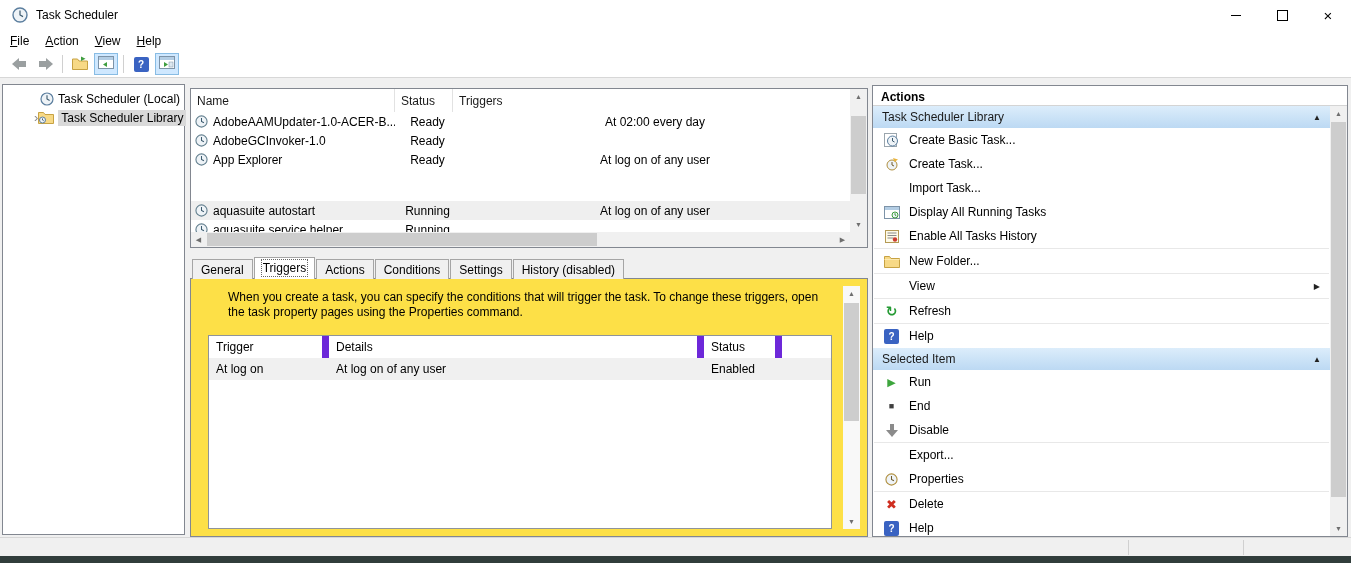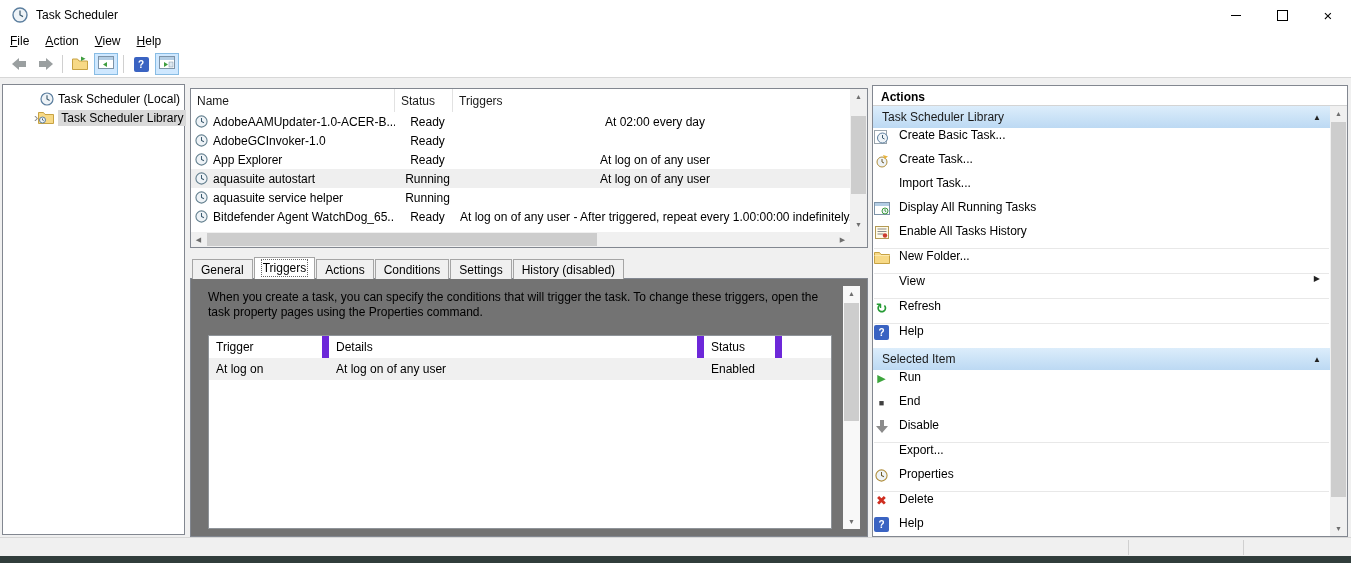--- a/index.html
+++ b/index.html
@@ -41,62 +41,62 @@
   
   .list-box{position:absolute;left:190px;top:10px;width:678px;height:160px;background:#fff;border:1px solid #828790;box-sizing:border-box;}
   .list-grid{position:absolute;inset:0;display:grid;grid-template-columns:1fr 17px;grid-template-rows:1fr 15px;}
   .list-main{grid-column:1;grid-row:1;overflow:hidden;text-align:center;}
   .list-header{display:flex;height:23px;align-items:center;}
   .hcell{height:100%;display:flex;align-items:center;padding-left:6px;box-sizing:border-box;border-right:1px solid #e2e2e2;color:#1a1a1a;}
   .hc-name{width:204px;}
   .hc-status{width:58px;}
   .hc-trig{flex:1;border-right:none;}
   .lrow{display:flex;height:19px;align-items:center;}
-  .lrow.sel{background:#efefef;}
+  .lrow.sel{background:#efefef;margin-top:32px;}
   .c-name{width:204px;display:flex;align-items:center;padding-left:4px;box-sizing:border-box;white-space:nowrap;overflow:hidden;}
   .c-name .rico{display:flex;margin-right:5px;flex:none;}
   .c-status{width:58px;padding-left:7px;box-sizing:border-box;}
   .c-trig{flex:1;padding-left:7px;box-sizing:border-box;white-space:nowrap;overflow:hidden;}
   
   .vscroll{grid-column:2;grid-row:1;background:#f0f0f0;position:relative;}
   .hscroll{grid-column:1;grid-row:2;background:#f0f0f0;position:relative;}
   .scorner{grid-column:2;grid-row:2;background:#f0f0f0;}
   .sarrow{position:absolute;color:#6e6e6e;font-size:7px;display:flex;align-items:center;justify-content:center;}
   .vscroll .up{top:0;left:0;right:0;height:15px;}
   .vscroll .down{bottom:0;left:0;right:0;height:15px;}
   .hscroll .left{left:0;top:0;bottom:0;width:15px;}
   .hscroll .right{right:0;top:0;bottom:0;width:15px;}
   .vthumb{position:absolute;left:1px;right:1px;background:#cdcdcd;}
   .hthumb{position:absolute;top:1px;bottom:1px;background:#cdcdcd;}
   
   .tabs{position:absolute;left:192px;top:180px;height:21px;display:flex;align-items:flex-end;z-index:2;}
   .tab{background:#f0f0f0;border:1px solid #a5a5a5;border-bottom:none;padding:3px 8px 2px 8px;margin-right:1px;height:20px;box-sizing:border-box;}
   .tab.active{background:#fff;height:22px;position:relative;padding-top:3px;}
   .tab.active .tlab{outline:1px dotted #666;outline-offset:1px;}
-  .pane{position:absolute;left:190px;top:200px;width:678px;height:259px;background:#737373;border:1px solid #828790;box-sizing:border-box;}
+  .pane{position:absolute;left:190px;top:200px;width:678px;height:259px;background:#fde047;border:1px solid #828790;box-sizing:border-box;padding-left:20px;}
   .pane-desc{margin:11px 40px 0 17px;line-height:15px;}
   .trigger-table{position:absolute;left:17px;top:56px;right:35px;bottom:7px;border:1px solid #8f9499;background:#fff;}
   .tt-row{display:flex;height:22px;align-items:center;}
   .tt-head .ttc{border-right:7px solid #6d28d9;height:100%;display:flex;align-items:center;}
   .tt-row .ttc{padding-left:7px;box-sizing:border-box;}
   .ttc1{width:120px;}
   .ttc2{width:375px;}
   .ttc3{width:78px;}
   .ttc4{flex:1;border-right:none !important;}
   .tt-data{background:#f0f0f0;}
   .pane-vscroll{position:absolute;right:7px;top:7px;bottom:7px;width:17px;background:#f8f8f8;}
   
   .actions-panel{position:absolute;left:872px;top:7px;width:476px;height:452px;background:#fff;border:1px solid #828790;box-sizing:border-box;display:flex;flex-direction:column;}
   .actions-title{height:20px;font-weight:bold;padding:4px 0 0 8px;box-sizing:border-box;border-bottom:1px solid #d4d4d4;}
   .actions-body{flex:1;display:flex;overflow:hidden;}
   .aitems{flex:1;overflow:hidden;}
   .ascroll{width:17px;background:#f0f0f0;position:relative;}
   .aghead{height:22px;background:linear-gradient(#dcedfb,#bcd9f3);display:flex;align-items:center;padding:0 9px;color:#1a1a1a;}
   .aghead .caret{margin-left:auto;font-size:8px;color:#222;}
-  .aitem{height:24px;display:flex;}
+  .aitem{height:24px;display:flex;align-items:center;padding-left:10px;}
   .aico{width:17px;height:17px;margin-right:9px;display:flex;align-items:center;justify-content:center;flex:none;}
   .asep{height:1px;background:#e8e8e8;margin:0 1px;}
   .sub-arrow{margin-left:auto;margin-right:10px;font-size:8px;color:#222;}
   .run-glyph{color:#3da53d;font-size:11px;}
   .end-glyph{color:#3f3f3f;font-size:9px;}
   .del-glyph{color:#cf2e20;font-weight:bold;font-size:13px;}
   .ref-glyph{color:#269b35;font-weight:bold;font-size:14px;font-family:"DejaVu Sans",sans-serif;}
   .d-arrow{width:12px;height:13px;position:relative;}
   .d-arrow .shaft{position:absolute;left:4px;top:0;width:4px;height:6px;background:#8b8b8b;}
   .d-arrow .head{position:absolute;top:6px;left:0;width:0;height:0;border-left:6px solid transparent;border-right:6px solid transparent;border-top:7px solid #8b8b8b;}

